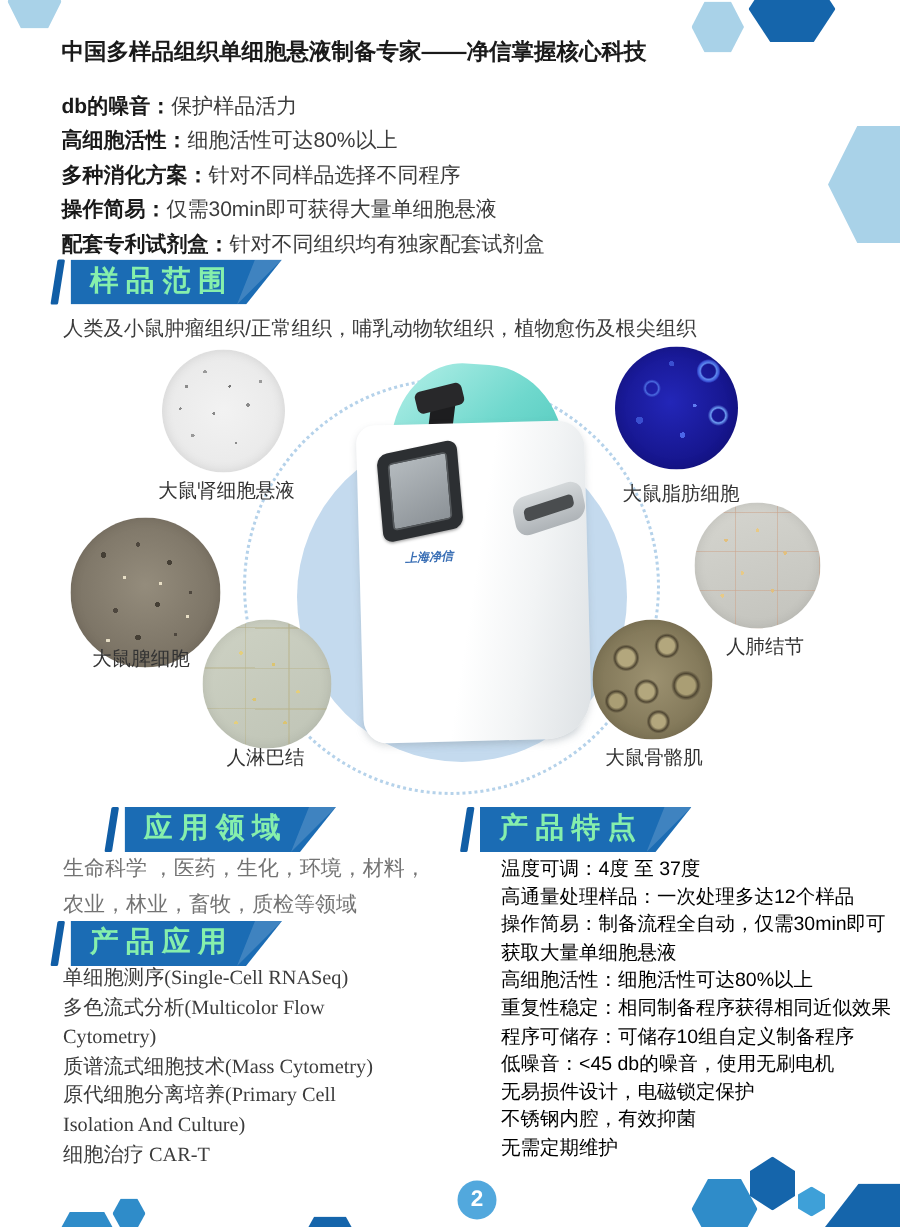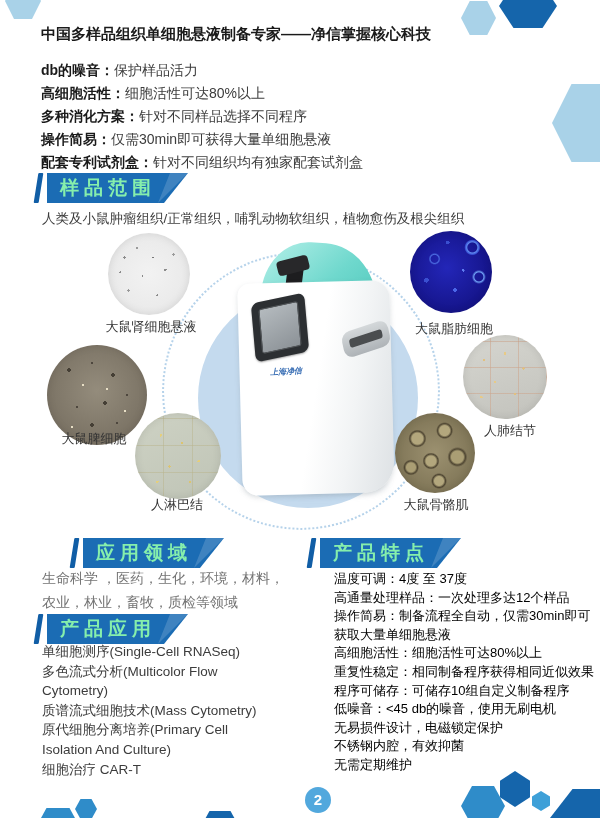--- a/index.html
+++ b/index.html
@@ -132,21 +132,21 @@
           background:linear-gradient(#d4d8da,#aeb3b7);border-radius:9px;
           transform:rotate(-12deg) skewY(-6deg);}
   .m-slot-inner{position:absolute;left:7px;top:8px;width:34px;height:9px;background:#4a4d4f;
           border-radius:3px;}
   .m-logo{position:absolute;left:24px;top:126px;width:64px;text-align:center;color:#3a6fb5;
           font-size:8px;font-weight:bold;transform:rotate(-3deg);font-style:italic;}
 
   
   .app-text{left:42px;top:566px;width:265px;font-size:14px;line-height:24px;color:#737373;}
   .papp-list{left:42px;top:642px;width:275px;font-size:13.5px;line-height:19.6px;color:#3c3c3c;
-             white-space:nowrap;}
+             white-space:nowrap;font-family:Liberation Serif, serif;}
   .feat-list{left:334px;top:570px;width:280px;font-size:13px;line-height:18.6px;color:#000000;
              white-space:nowrap;}
 
   .page-badge{left:305px;top:787px;width:26px;height:26px;border-radius:50%;background:#52a8dd;
               color:#fff;font-size:15px;font-weight:bold;text-align:center;line-height:26px;}
 </style>
 </head>
 <body>
 
 <div class="abs hex hex-light" style="left:5px;top:-17px;width:36px;height:36px;"></div>

